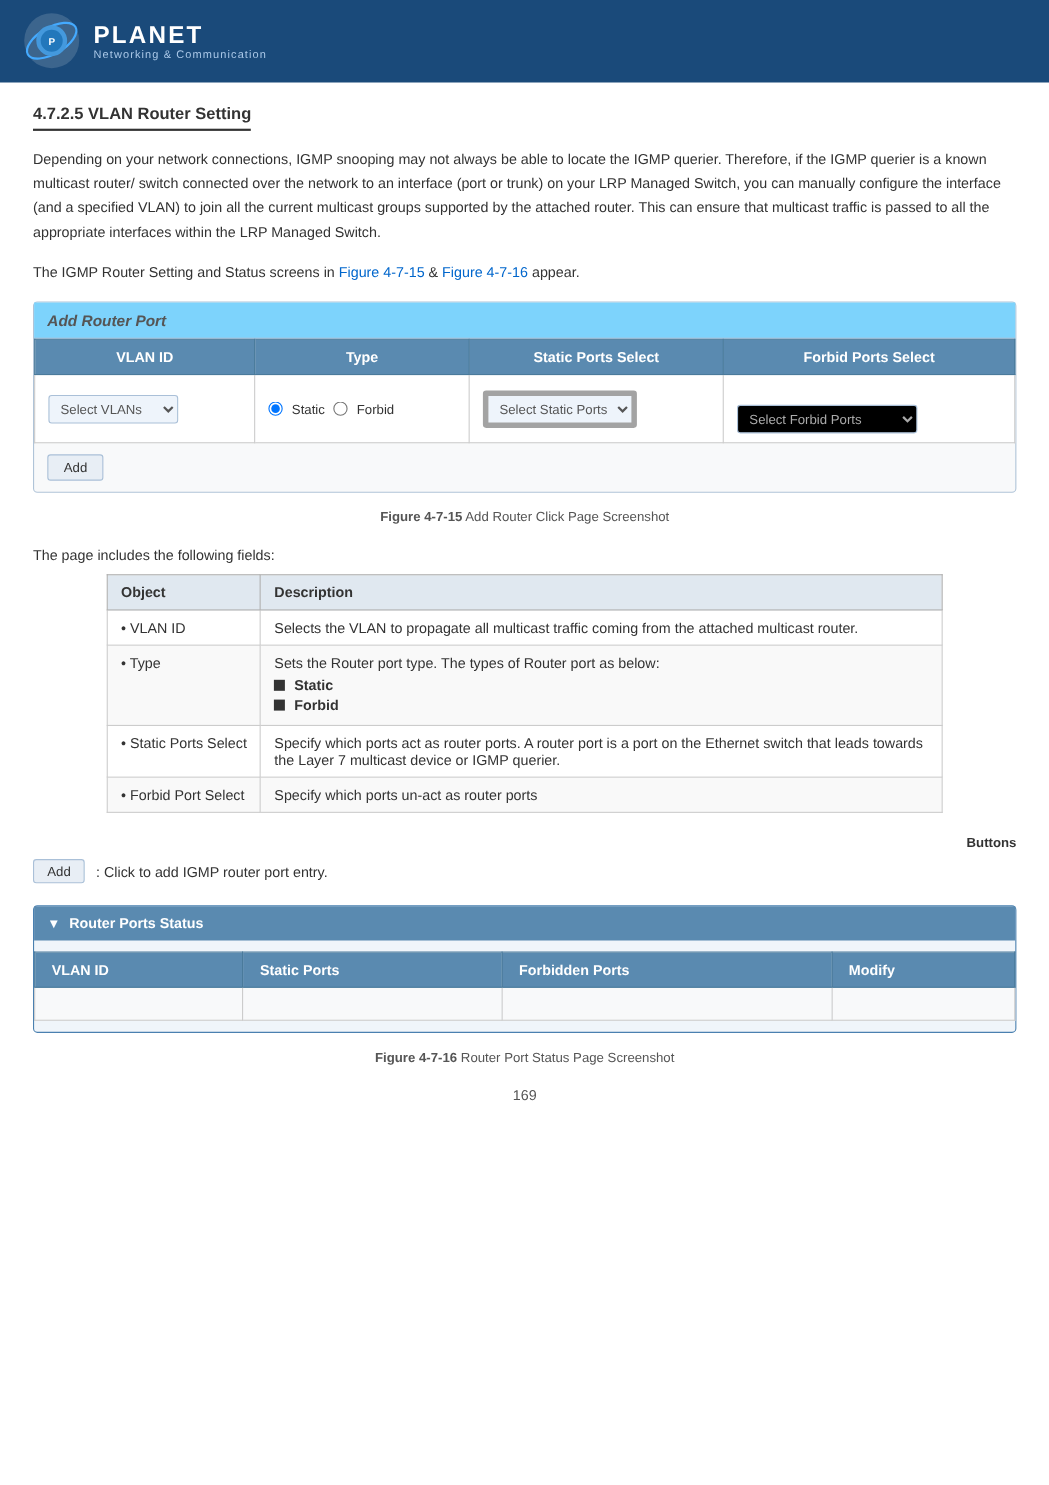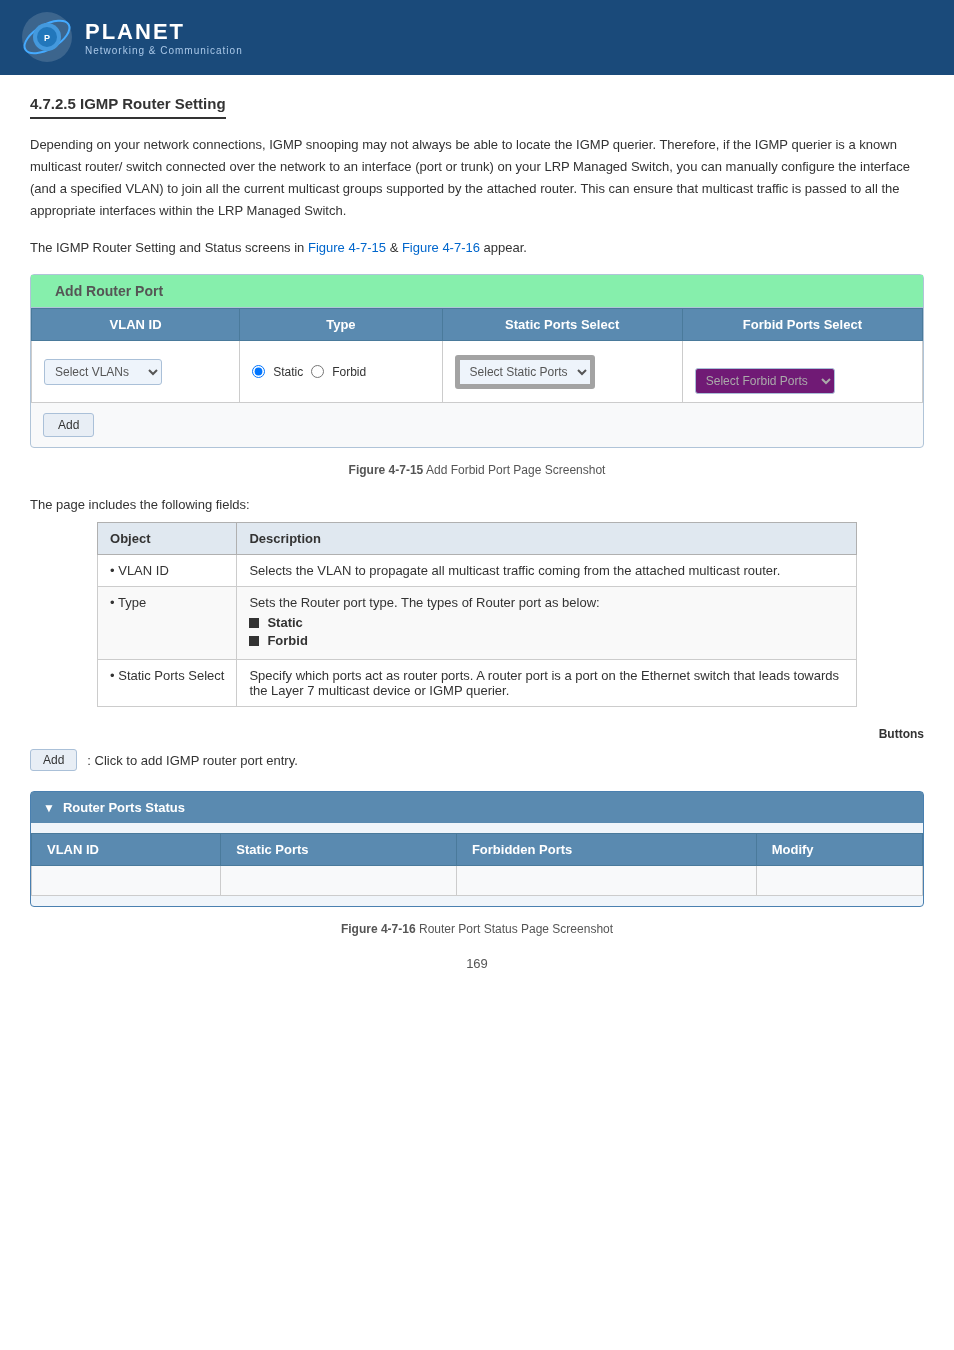--- a/index.html
+++ b/index.html
@@ -72,23 +72,24 @@
     .router-port-box {
       border: 1px solid #b0c4d8;
       border-radius: 4px;
       margin-bottom: 15px;
       background: #f8f9fa;
     }
     .router-port-title {
       font-size: 14px;
       font-weight: bold;
       color: #555;
-      padding: 8px 24px;
-      background: #86efac;
+      padding: 8px 12px;
+      background: #7dd3fc;
       border-bottom: 1px solid #b0c4d8;
+      font-style: italic;
     }
 
     .rp-table {
       width: 100%;
       border-collapse: collapse;
     }
     .rp-table th {
       background: #5a8ab0;
       color: white;
       font-size: 13px;
@@ -130,28 +131,28 @@
       border: 5px solid #a3a3a3;
       border-radius: 3px;
       padding: 4px 6px;
       font-size: 12px;
       color: #555;
       cursor: pointer;
       width: 140px;
     }
 
     .forbid-dropdown {
-      background: #701a75;
+      background: #000000;
       border: 1px solid #aac0d8;
       border-radius: 3px;
       padding: 4px 6px;
       font-size: 12px;
       color: #aaa;
       cursor: pointer;
-      width: 140px;
+      width: 164px;
       margin-top: 19px;
     }
 
     .add-btn-row {
       padding: 10px 12px;
     }
     .add-btn {
       background: #e8eef5;
       border: 1px solid #aac0d8;
       border-radius: 3px;
@@ -316,21 +317,21 @@
     <div>
       <div class="logo-text">PLANET</div>
       <div class="logo-tagline">Networking &amp; Communication</div>
     </div>
   </div>
 </div>
 
 <div class="content">
 
   
-  <div class="section-heading">4.7.2.5 IGMP Router Setting</div>
+  <div class="section-heading">4.7.2.5 VLAN Router Setting</div>
 
   
   <p class="intro-text">Depending on your network connections, IGMP snooping may not always be able to locate the IGMP querier. Therefore, if the IGMP querier is a known multicast router/ switch connected over the network to an interface (port or trunk) on your LRP Managed Switch, you can manually configure the interface (and a specified VLAN) to join all the current multicast groups supported by the attached router. This can ensure that multicast traffic is passed to all the appropriate interfaces within the LRP Managed Switch.</p>
 
   
   <p class="intro-text">
     <span>The IGMP Router Setting and Status screens in </span><a class="link-text">Figure 4-7-15</a><span> &amp; </span><a class="link-text">Figure 4-7-16</a><span> appear.</span>
   </p>
 
   
@@ -373,21 +374,21 @@
         </tr>
       </tbody>
     </table>
     <div class="add-btn-row">
       <button class="add-btn">Add</button>
     </div>
   </div>
 
   
   <p class="fig-caption">
-    <strong>Figure 4-7-15</strong><span> Add Forbid Port Page Screenshot</span>
+    <strong>Figure 4-7-15</strong><span> Add Router Click Page Screenshot</span>
   </p>
 
   
   <p class="fields-intro">The page includes the following fields:</p>
 
   <table class="fields-table">
     <thead>
       <tr>
         <th>Object</th>
         <th>Description</th>
@@ -425,20 +426,28 @@
 
       <tr>
         <td>
           <span class="bullet-label">• Static Ports Select</span>
         </td>
         <td>
           <span>Specify which ports act as router ports. A router port is a port on the Ethernet switch that leads towards the Layer 7 multicast device or IGMP querier.</span>
         </td>
       </tr>
 
+      <tr>
+        <td>
+          <span class="bullet-label">• Forbid Port Select</span>
+        </td>
+        <td>
+          <span>Specify which ports un-act as router ports</span>
+        </td>
+      </tr>
     </tbody>
   </table>
 
   
   <div class="buttons-section">
     <div class="buttons-title">Buttons</div>
     <div class="btn-description">
       <button class="add-btn-sample">Add</button>
       <span>: Click to add IGMP router port entry.</span>
     </div>

